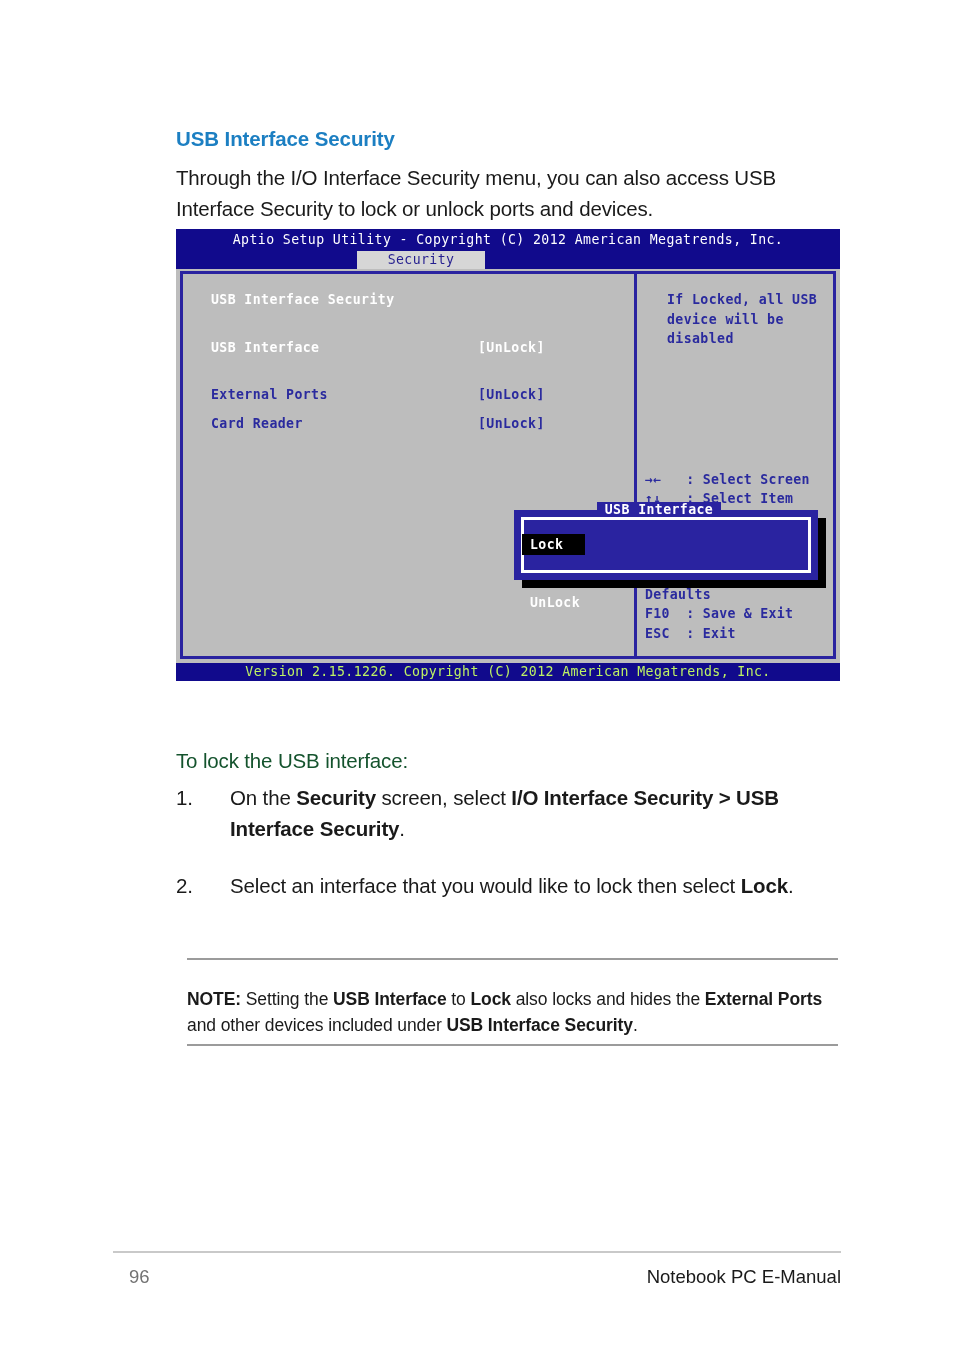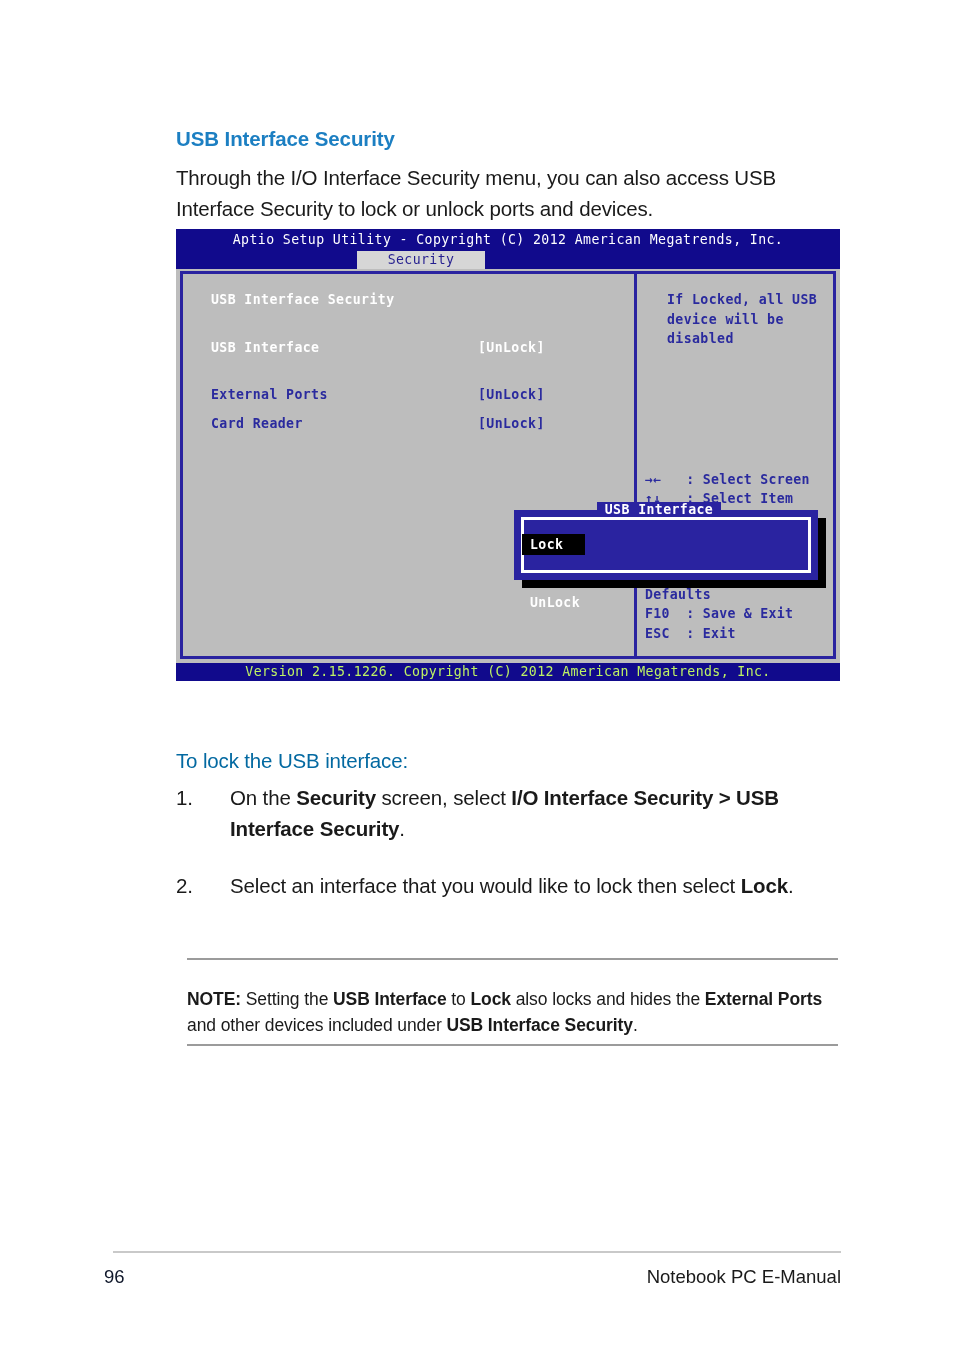--- a/index.html
+++ b/index.html
@@ -277,21 +277,21 @@
   }
 
   
   .lead-line {
     position: absolute;
     left: 176px;
     top: 724px;
     width: 672px;
     font-size: 20.5px;
     line-height: 31px;
-    color: #0369a1;
+    color: #14532d;
     letter-spacing: -0.15px;
   }
 
   .step {
     position: absolute;
     left: 176px;
     width: 672px;
     font-size: 20.5px;
     line-height: 31px;
     color: #1a1a1a;
@@ -342,24 +342,24 @@
   .footer-rule {
     position: absolute;
     left: 113px;
     top: 1251px;
     width: 728px;
     height: 2px;
     background: #c9c9c9;
   }
   .footer-page {
     position: absolute;
-    left: 104px;
+    left: 129px;
     top: 1266px;
     font-size: 18.5px;
-    color: #0f172a;
+    color: #737373;
   }
   .footer-title {
     position: absolute;
     right: 113px;
     top: 1266px;
     font-size: 18.5px;
     color: #1a1a1a;
     text-align: center;
   }
 

